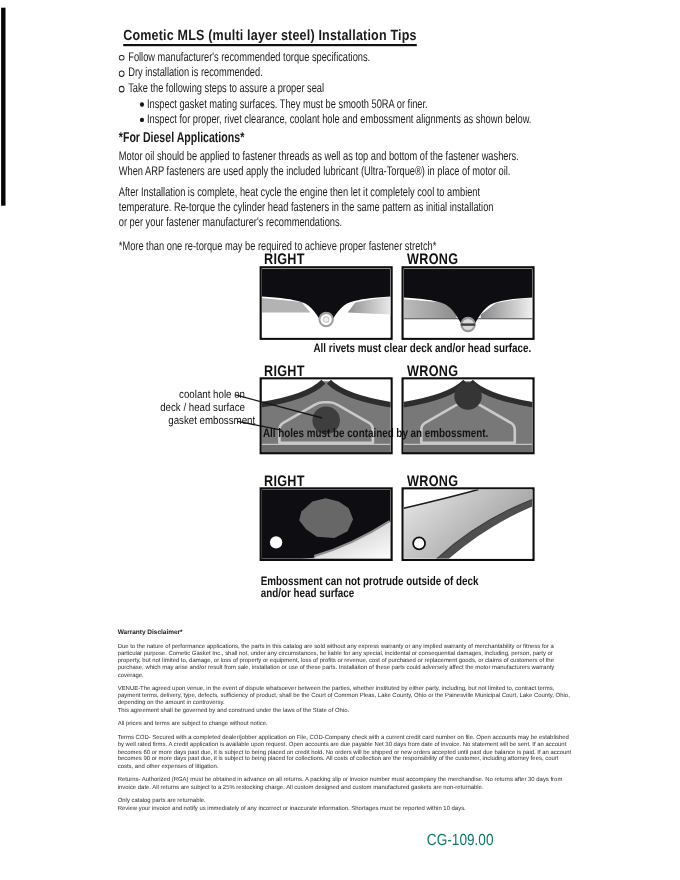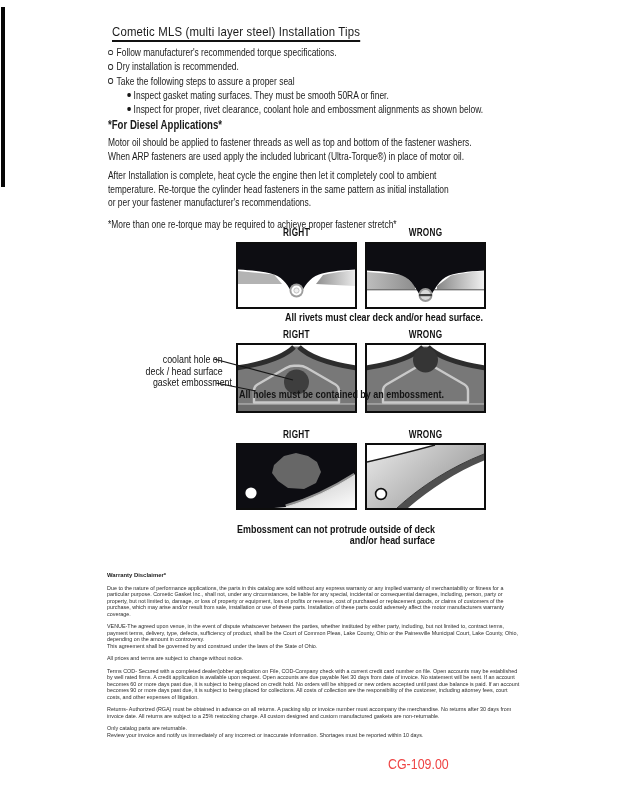--- a/index.html
+++ b/index.html
@@ -6,47 +6,47 @@
   .page{position:relative;width:618px;height:800px;background:#fff;overflow:hidden;
         font-family:"Liberation Sans","DejaVu Sans",sans-serif;color:#1b1b1b;}
   .pre{white-space:pre-line;}
   .sx85{transform:scaleX(.85);transform-origin:0 0;display:inline-block;}
   .sxc{transform:scaleX(.82);transform-origin:center top;display:inline-block;}
   .sxr{transform:scaleX(.85);transform-origin:100% 0;display:inline-block;}
   .sxl{transform:scaleX(.80);transform-origin:0 0;display:inline-block;}
 
   .scanline{position:absolute;left:1px;top:7px;width:4px;height:180px;background:#060606;}
 
-  .title{position:absolute;left:112px;top:24px;font-size:13.4px;font-weight:400;white-space:nowrap;}
+  .title{position:absolute;left:112px;top:24px;font-size:13.4px;font-weight:700;white-space:nowrap;}
   .title .sx85{border-bottom:2px solid #111;padding-bottom:1px;letter-spacing:.2px;}
 
   .topblock{position:absolute;left:108px;top:45px;width:700px;transform:scaleX(.74);transform-origin:0 0;
             font-size:11.4px;line-height:14.3px;}
   .b-row{display:flex;align-items:flex-start;}
   .b-ring{flex:0 0 auto;width:4.6px;height:3.8px;border:1.2px solid #222;border-radius:50%;margin:4.6px 5px 0 0;}
   .b-sub{margin-left:26px;}
   .b-dot{flex:0 0 auto;width:4.6px;height:4.2px;background:#161616;border-radius:50%;margin:4.8px 4px 0 0;}
   .diesel-h{font-size:13px;font-weight:700;line-height:15px;margin-top:1px;}
   .para{margin-top:4px;font-size:11.4px;line-height:13.4px;}
   .para2{margin-top:6px;}
   .note{margin-top:8px;white-space:nowrap;}
 
-  .dg-label{position:absolute;width:121px;text-align:center;font-size:10px;font-weight:700;letter-spacing:.3px;color:#101010;}
+  .dg-label{position:absolute;width:121px;text-align:left;font-size:14px;font-weight:700;letter-spacing:.3px;color:#101010;}
   .dg-box{position:absolute;width:121px;border:2px solid #0d0d0d;box-sizing:border-box;background:#fff;}
   .dg-box svg{display:block;width:100%;height:100%;}
   .h67{height:67px;} .h70{height:70px;}
   .cap{position:absolute;font-weight:700;font-size:11.2px;line-height:11.6px;white-space:nowrap;color:#131313;}
-  .cap3{white-space:pre-line;text-align:right;}
+  .cap3{white-space:pre-line;}
   .callout{position:absolute;text-align:right;font-size:10.4px;line-height:11.4px;color:#141414;}
   .overlay{position:absolute;left:0;top:0;pointer-events:none;}
 
   .warranty{position:absolute;left:107px;top:572px;width:414px;font-size:5.4px;line-height:6.5px;color:#2d2d2d;}
   .warranty .wh{font-size:5.9px;font-weight:700;margin-bottom:6px;color:#1a1a1a;}
   .warranty p{margin:0 0 6px 0;white-space:pre-line;}
-  .pagecode{position:absolute;left:388px;top:756px;font-size:14.6px;color:#ef4444;white-space:nowrap;}
+  .pagecode{position:absolute;left:388px;top:756px;font-size:14.6px;color:#0f766e;white-space:nowrap;}
 </style>
 </head>
 <body>
 
 <div class="page">
 
   <div class="scanline"></div>
 
   <div class="title">
     <span class="sx85">Cometic MLS (multi layer steel) Installation Tips</span>

